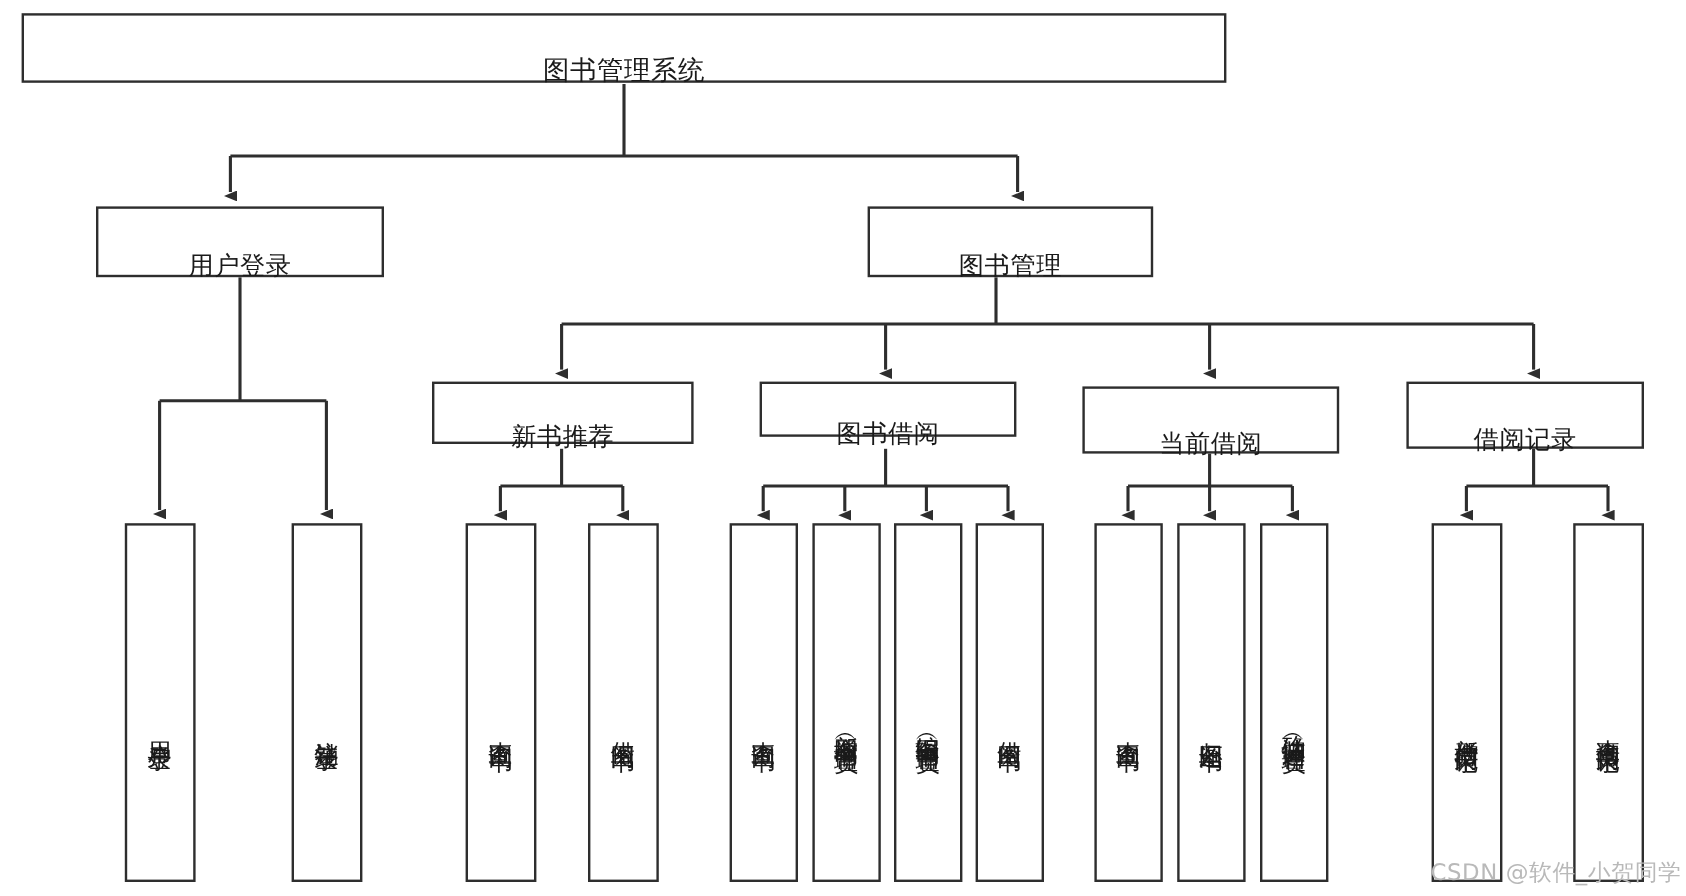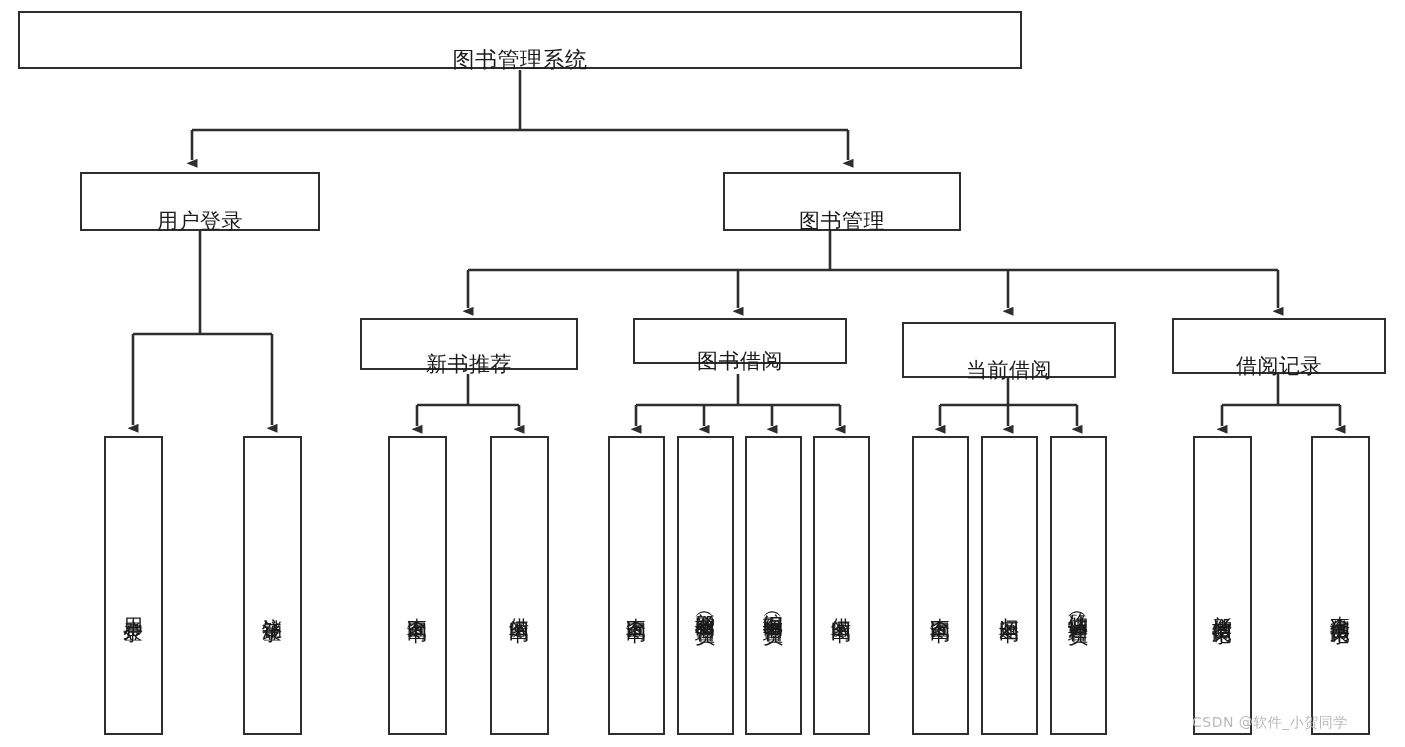--- a/index.html
+++ b/index.html
@@ -56,21 +56,21 @@
   .node.vert .node-label {
     writing-mode: vertical-rl;
     text-orientation: upright;
     font-size: 20px;
     letter-spacing: 2px;
     line-height: 1;
     white-space: nowrap;
   }
   .watermark {
     position: absolute;
-    font-size: 14px;
+    font-size: 19px;
     color: #b9b9b9;
     letter-spacing: 0.5px;
     white-space: nowrap;
     z-index: 5;
     pointer-events: none;
   }
 </style>
 </head>
 <body>
 
@@ -143,21 +143,21 @@
   </div>
 
   <div class="node horiz" style="left:633px; top:318px; width:214px; height:46px;">
     <span class="node-label">图书借阅</span>
   </div>
 
   <div class="node horiz" style="left:902px; top:322px; width:214px; height:56px;">
     <span class="node-label">当前借阅</span>
   </div>
 
-  <div class="node horiz" style="left:1172px; top:318px; width:214px; height:56px;justify-content:center;">
+  <div class="node horiz" style="left:1172px; top:318px; width:198px; height:56px;justify-content:center;">
     <span class="node-label">借阅记录</span>
   </div>
 
   <div class="node vert" style="left:104px; top:436px; width:59px; height:299px;">
     <span class="node-label">用户登录</span>
   </div>
   <div class="node vert" style="left:243px; top:436px; width:59px; height:299px;">
     <span class="node-label">注销登录</span>
   </div>
 

